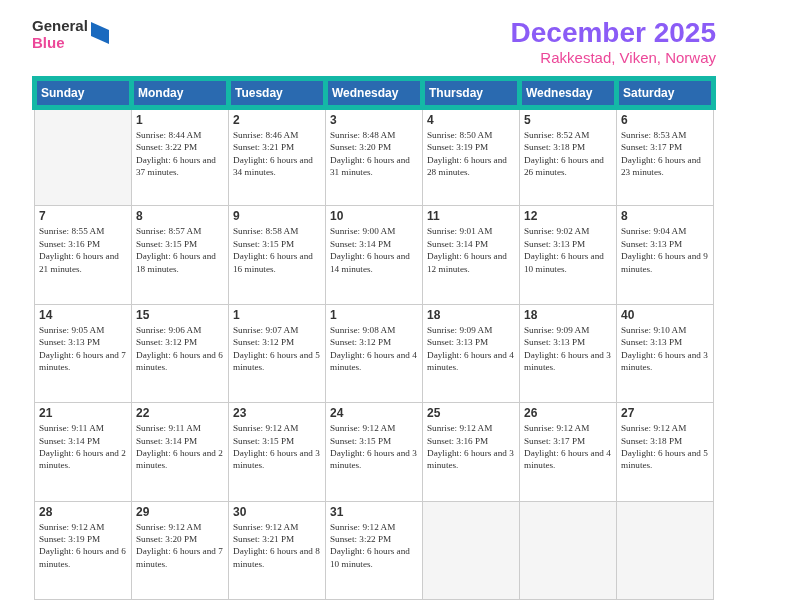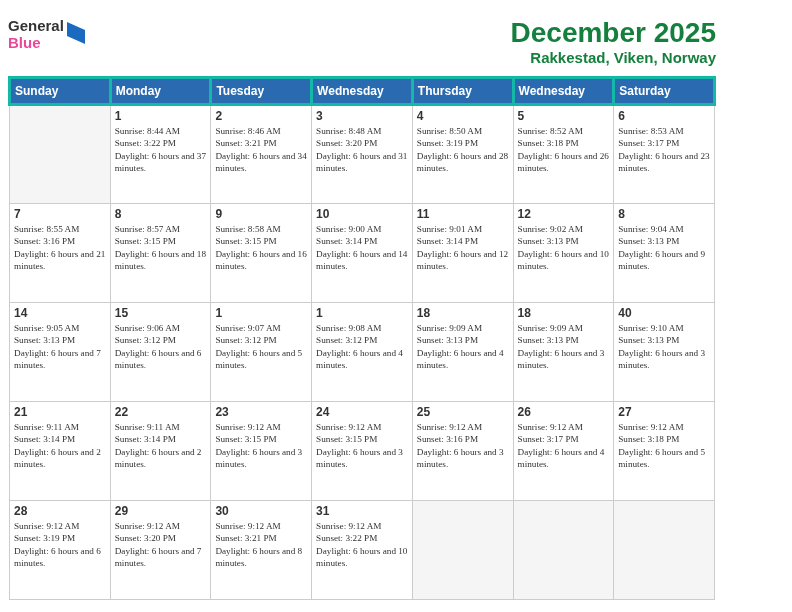--- a/index.html
+++ b/index.html
@@ -6,21 +6,21 @@
     body {
       font-family: Arial, sans-serif;
       background: #fff;
       width: 792px;
       height: 612px;
       overflow: hidden;
     }
     .page {
       width: 736px;
       height: 612px;
-      padding: 18px 20px 12px 8px;
+      padding: 18px 20px 12px 32px;
       display: flex;
       flex-direction: column;
     }
     .header {
       display: flex;
       justify-content: space-between;
       align-items: flex-start;
       margin-bottom: 10px;
     }
     .logo {
@@ -41,41 +41,41 @@
       height: 22px;
       margin-left: 3px;
       margin-top: -4px;
     }
     .title-block {
       text-align: right;
     }
     .title-block h1 {
       font-size: 28px;
       font-weight: bold;
-      color: #15803d;
+      color: #8b5cf6;
       line-height: 1.1;
     }
     .title-block h2 {
       font-size: 15px;
-      font-weight: bold;
-      color: #15803d;
+      font-weight: normal;
+      color: #ec4899;
     }
     .calendar {
       flex: 1;
       border-collapse: collapse;
       width: 100%;
       table-layout: fixed;
     }
     .calendar th {
       background: #2a6ab0;
       color: #fff;
       font-size: 12px;
       font-weight: bold;
       padding: 5px 4px;
-      border: 3px solid #14b8a6;
+      border: 5px solid #14b8a6;
       text-align: left;
     }
     .calendar td {
       border: 1px solid #ccc;
       vertical-align: top;
       padding: 3px 4px;
       font-size: 9.5px;
       color: #333;
       height: 88px;
       background: #fff;

